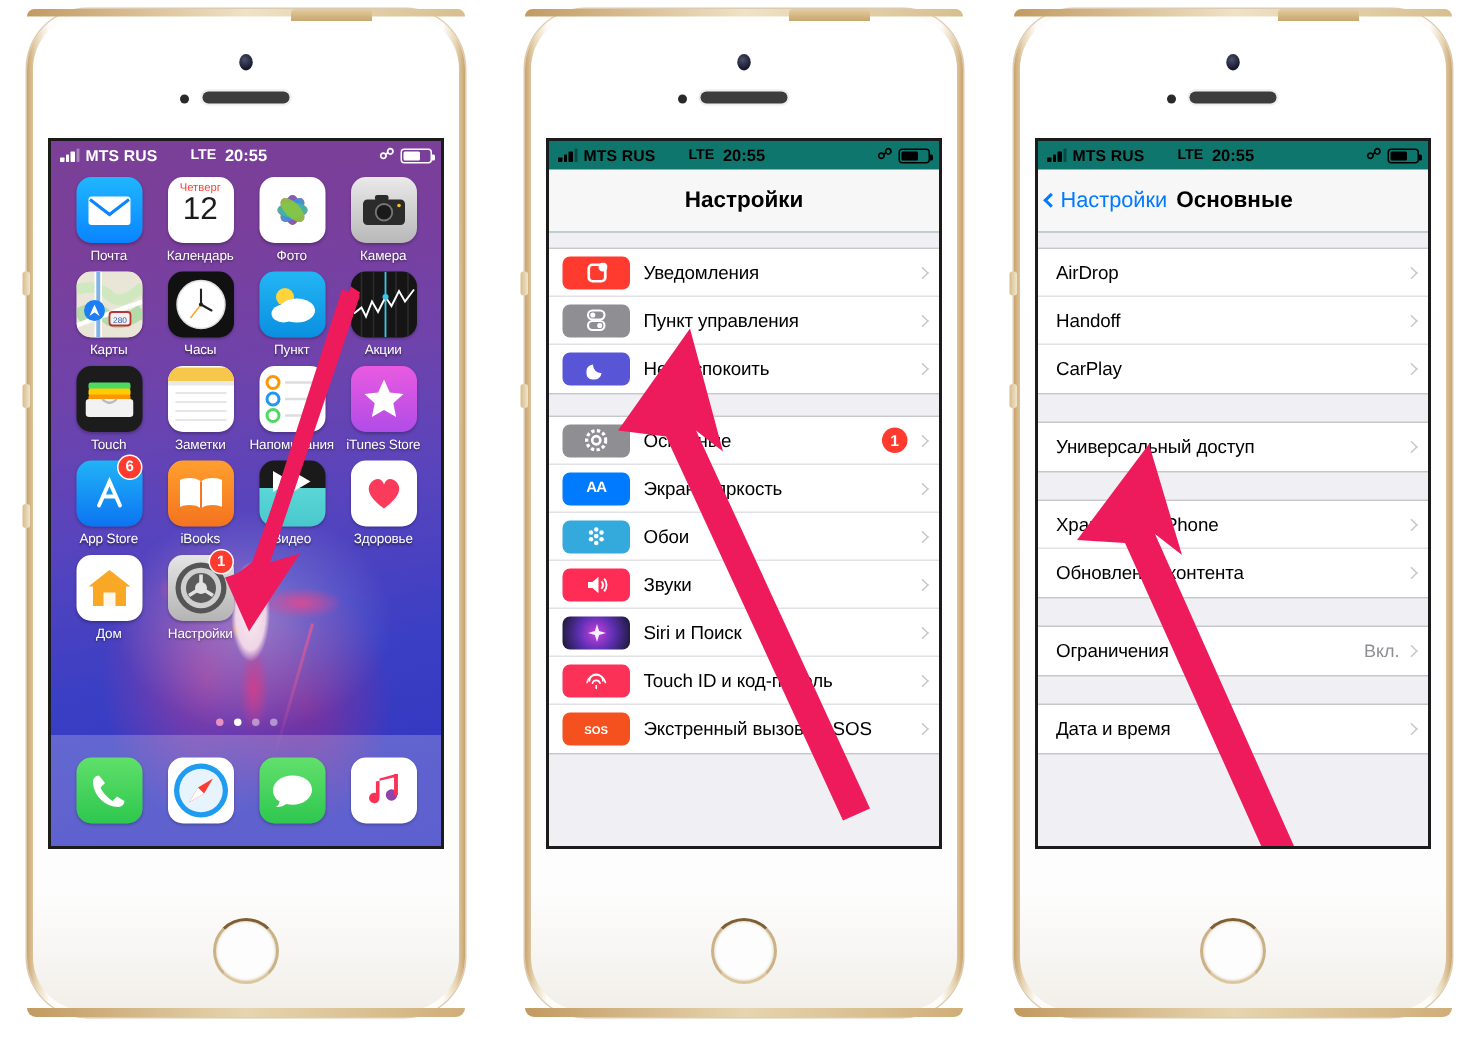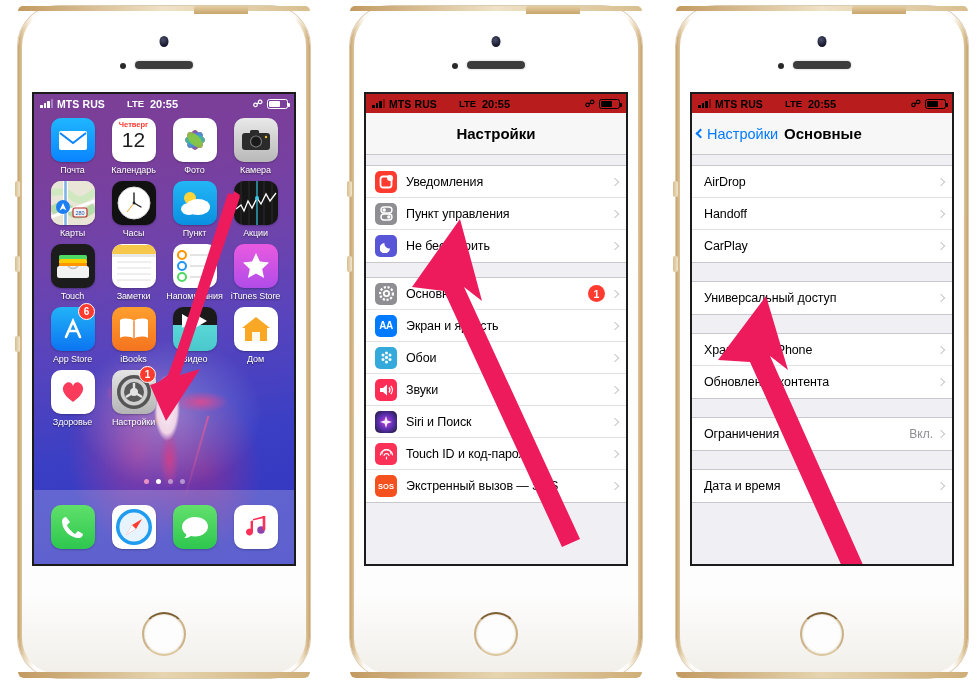--- a/index.html
+++ b/index.html
@@ -89,21 +89,21 @@
     border: 2px solid;
     border-color: #7d5f32 #cbb186 #dcc79c #cbb186;
     box-shadow: inset 0 0 2px rgba(160,130,80,.5);
   }
 
   
   .screen {
     position: absolute;
     left: 32px; top: 92px;
     width: 264px; height: 474px;
-    background: #b91c1c;
+    background: #0f766e;
     overflow: hidden;
     border: 2px solid #1b1b1b;
   }
   .d2 .screen { left: 38px; }
   .d3 .screen { left: 28px; }
 
   
   .statusbar {
     height: 19px; display: flex; align-items: center;
     padding: 0 6px; font-size: 10.5px; font-weight: bold;
@@ -219,21 +219,21 @@
   .group { background: #fff; border-top: .5px solid #c8c7cc; border-bottom: .5px solid #c8c7cc; }
   .row {
     display: flex; align-items: center;
     height: 32px; padding: 0 7px 0 9px;
     border-bottom: .5px solid #e2e2e6;
     background: #fff;
   }
   .row:last-child { border-bottom: none; }
   .row-plain { padding-left: 12px; }
   .s-icon {
-    width: 22px; height: 22px; border-radius: 5px; margin-right: 9px;
+    width: 45px; height: 22px; border-radius: 5px; margin-right: 9px;
     display: flex; align-items: center; justify-content: center;
     color: #fff; font-size: 11px; font-weight: bold; flex: 0 0 auto;
     position: relative; overflow: hidden;
   }
   .row-label { font-size: 12.5px; color: #000; flex: 1; letter-spacing: -.1px; }
   .row-value { font-size: 12px; color: #8e8e93; margin-right: 5px; }
   .chev {
     width: 6px; height: 6px; border-top: 1.6px solid #c7c7cc;
     border-right: 1.6px solid #c7c7cc; transform: rotate(45deg);
     flex: 0 0 auto; margin-right: 1px;
@@ -299,21 +299,21 @@
           <div class="icon" style="background:linear-gradient(#1fb6ff,#0a84ff)">
             <svg width="30" height="21" viewBox="0 0 30 21">
                 <rect x="1" y="1" width="28" height="19" rx="2" fill="#fff"></rect>
                 <path d="M2 3l13 10L28 3" stroke="#0a84ff" stroke-width="2" fill="none"></path>
               </svg>
           </div>
           <div class="app-label">Почта</div>
         </div>
         <div class="app">
           <div class="icon" style="background:#fff;flex-direction:column;justify-content:flex-start">
-            <div style="font-size:7.5px;color:#ff3b30;font-weight:bold;margin-top:2px">Четверг</div>
+            <div style="font-size:7.5px;color:#ff3b30;font-weight:normal;margin-top:2px">Четверг</div>
             <div style="font-size:21px;color:#1c1c1e;line-height:22px;font-weight:400">12</div>
           </div>
           <div class="app-label">Календарь</div>
         </div>
         <div class="app">
           <div class="icon" style="background:#fff">
             <svg width="36" height="36" viewBox="0 0 36 36">
               <g transform="translate(18,18)">
                 <ellipse rx="5" ry="10" fill="#f5c518" transform="rotate(0)"></ellipse>
                 <ellipse rx="5" ry="10" fill="#f07d2a" transform="rotate(45)"></ellipse>
@@ -476,35 +476,35 @@
           <div class="icon" style="background:linear-gradient(to bottom,#1a1a1a 0%,#1a1a1a 42%,#5ad6d6 42%,#49c8cc 100%)">
             <svg width="34" height="16" viewBox="0 0 34 16" style="position:absolute;top:6px">
               <path d="M4 1 L16 8 L4 15z" fill="#fff"></path>
                 <path d="M17 1 L29 8 L17 15z" fill="#fff"></path>
             </svg>
           </div>
           <div class="app-label">Видео</div>
         </div>
         <div class="app">
           <div class="icon" style="background:#fff">
+            <svg width="26" height="24" viewBox="0 0 26 24">
+                <path d="M13 22 C2 14 1 8 5 4 C8 1 12 2 13 6 C14 2 18 1 21 4 C25 8 24 14 13 22z" fill="#fb3b5c"></path>
+              </svg>
+          </div>
+          <div class="app-label">Здоровье</div>
+        </div>
+
+        <div class="app">
+          <div class="icon" style="background:#fff">
             <svg width="32" height="30" viewBox="0 0 32 30">
               <path d="M16 3 L30 14 L27 14 L27 27 L5 27 L5 14 L2 14z" fill="#f9a825"></path>
               <rect x="12" y="18" width="8" height="9" fill="#fff" opacity=".9"></rect>
             </svg>
           </div>
           <div class="app-label">Дом</div>
-        </div>
-
-        <div class="app">
-          <div class="icon" style="background:#fff">
-            <svg width="26" height="24" viewBox="0 0 26 24">
-                <path d="M13 22 C2 14 1 8 5 4 C8 1 12 2 13 6 C14 2 18 1 21 4 C25 8 24 14 13 22z" fill="#fb3b5c"></path>
-              </svg>
-          </div>
-          <div class="app-label">Здоровье</div>
         </div>
         <div class="app">
           <div class="badge">1</div>
           <div class="icon" style="background:linear-gradient(#e5e5e5,#b4b4b4)">
             <svg width="38" height="38" viewBox="0 0 38 38">
               <g fill="#4a4a4a">
                 <circle cx="19" cy="19" r="17" fill="#555"></circle>
                 <circle cx="19" cy="19" r="13.5" fill="#cfcfcf"></circle>
                 <circle cx="19" cy="19" r="10" fill="#5a5a5a"></circle>
                 <circle cx="19" cy="19" r="4" fill="#e2e2e2"></circle>

